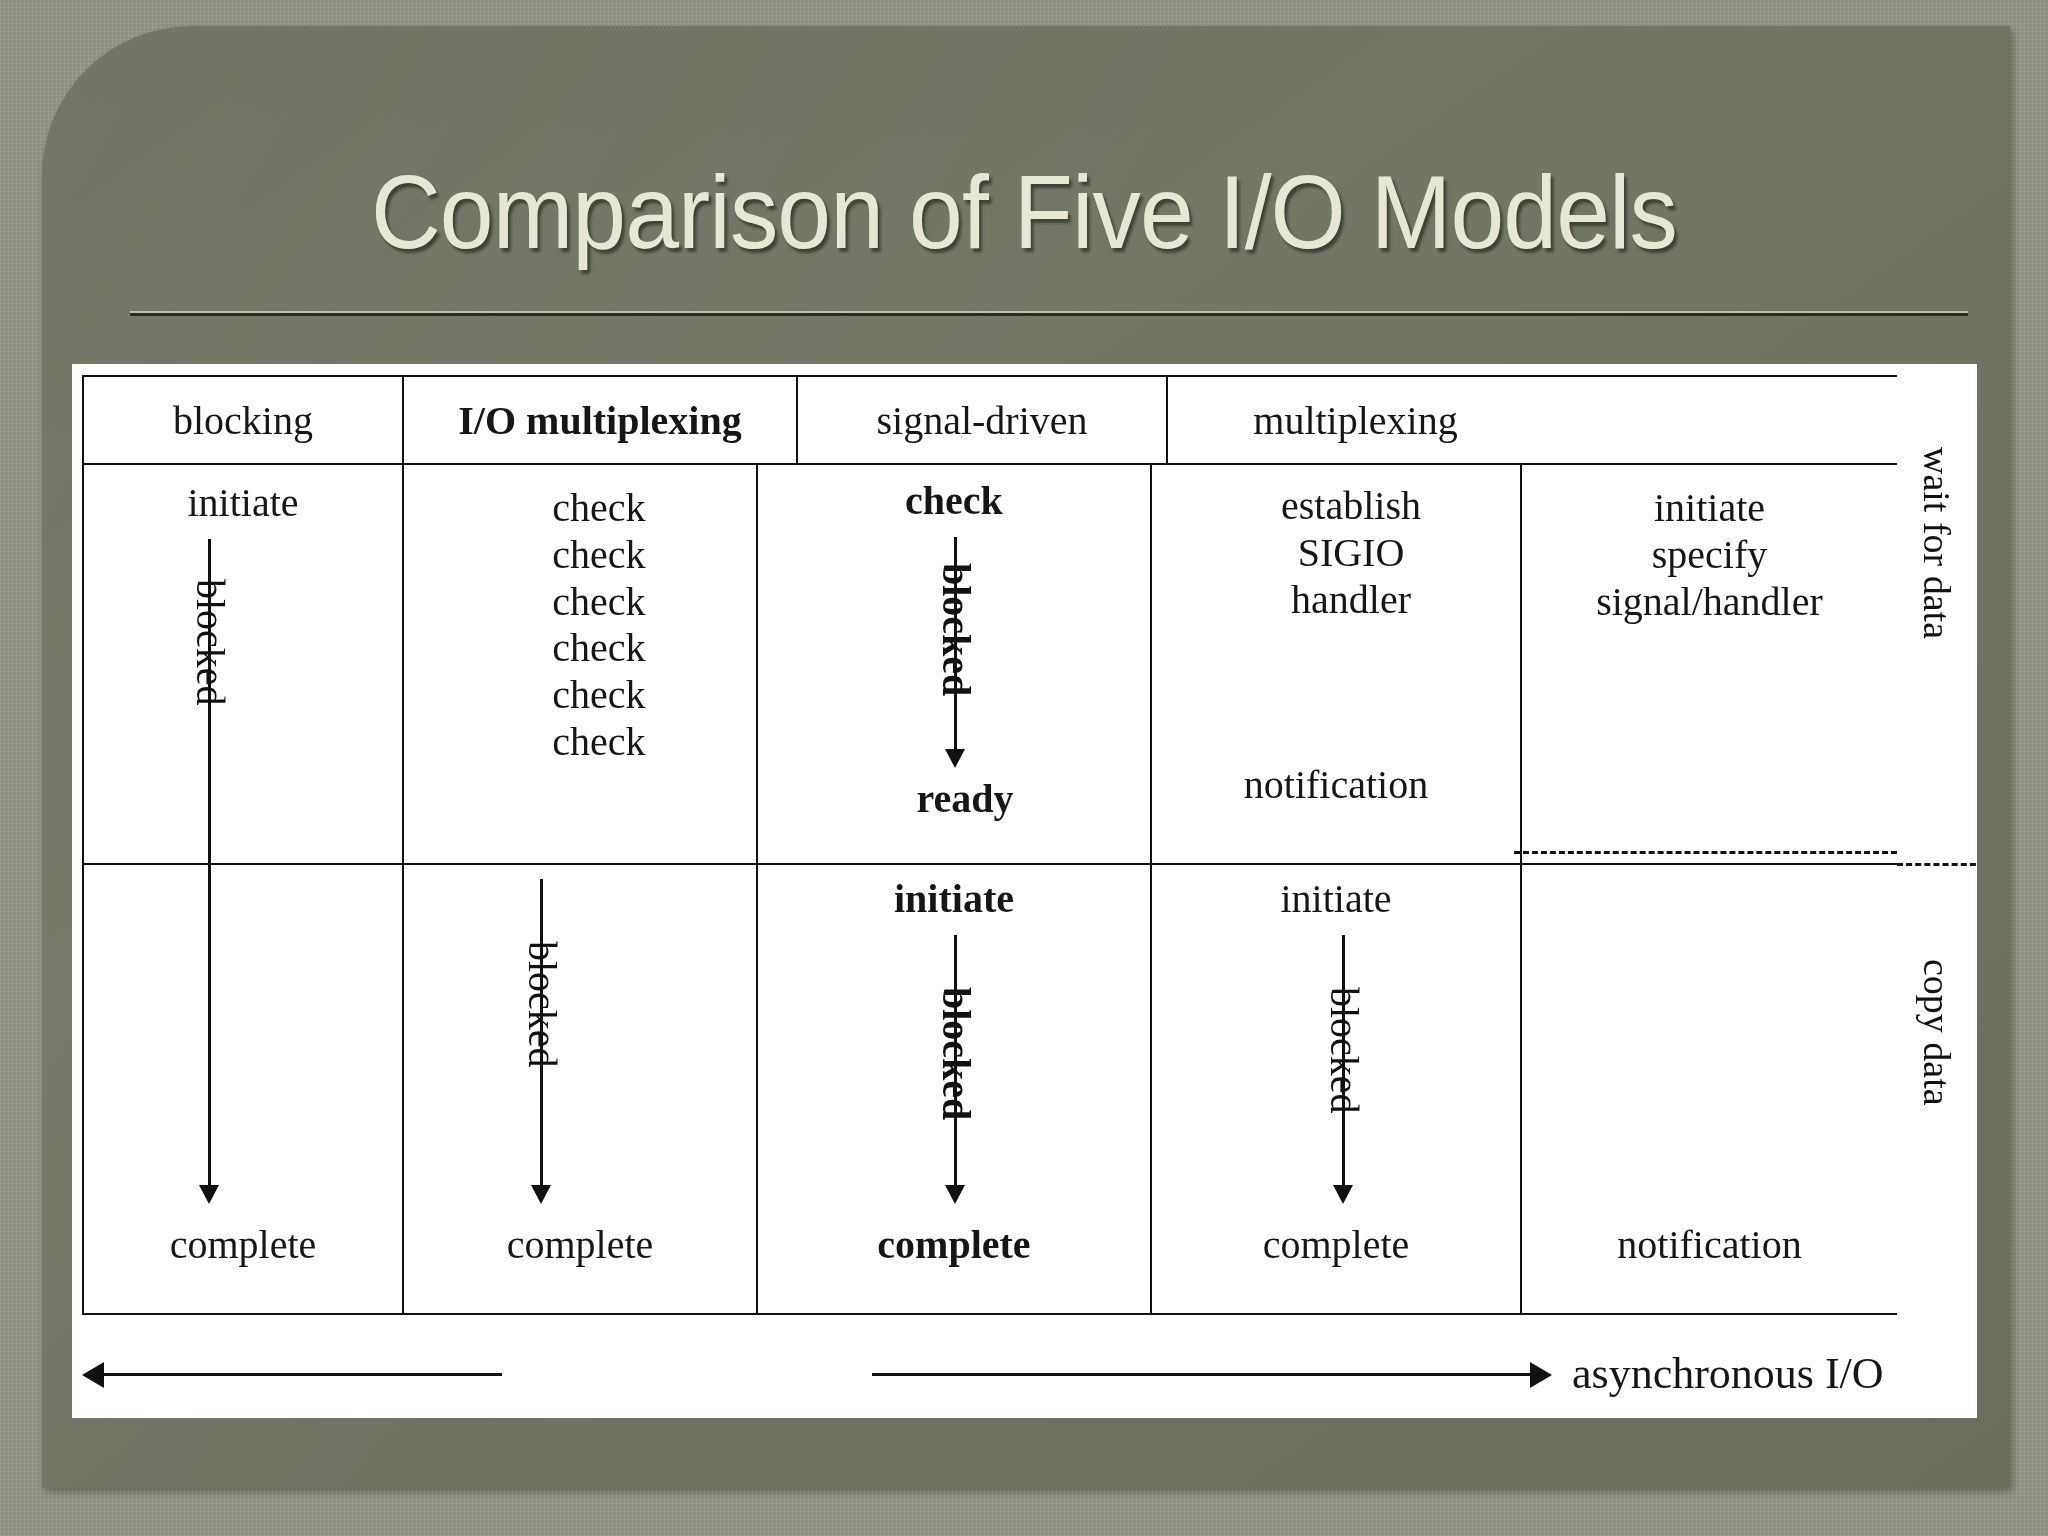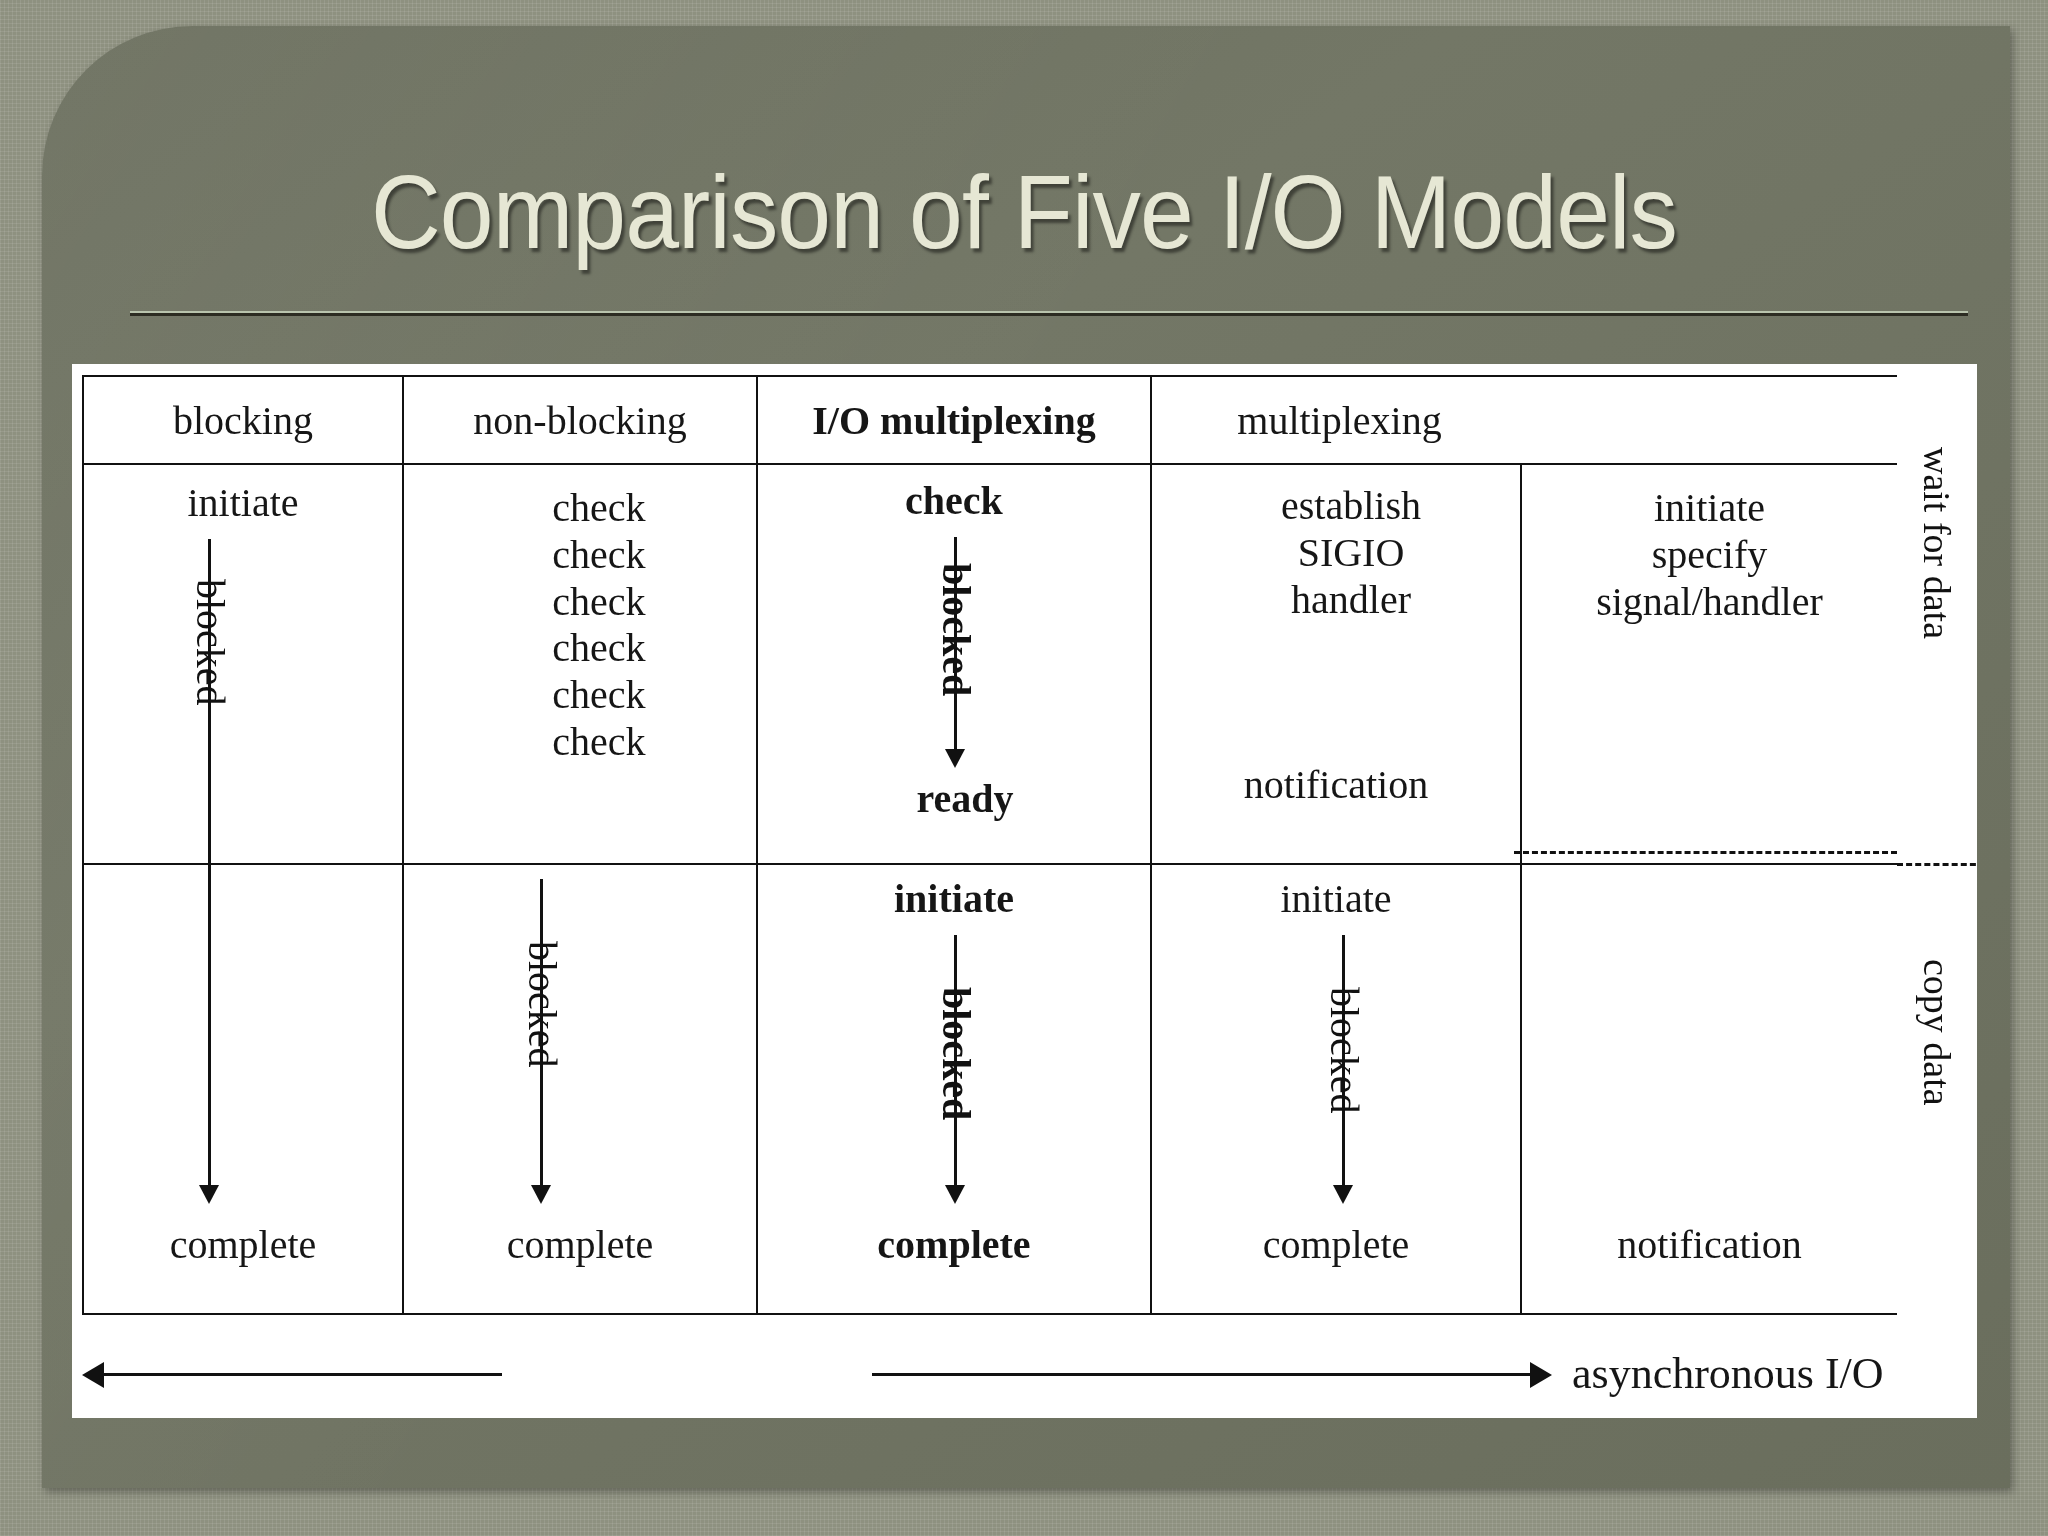--- a/index.html
+++ b/index.html
@@ -258,25 +258,25 @@
   <div id="title-divider"></div>
 
   <div id="content-card">
 
     <div id="io-table">
 
       <div id="header-row" class="tbl-row">
         <div class="tbl-cell col-1">
           <div class="head-label">blocking</div>
         </div>
-        <div class="tbl-cell col-2">
-          <div class="head-label">non-blocking</div>
-        </div>
         <div class="tbl-cell col-3">
           <div class="head-label">I/O multiplexing</div>
+        </div>
+        <div class="tbl-cell col-4">
+          <div class="head-label">signal-driven</div>
         </div>
         <div class="tbl-cell col-5">
           <div class="head-label">multiplexing</div>
         </div>
       </div>
 
       <div id="wait-row" class="tbl-row">
 
         <div class="tbl-cell col-1">
           <div class="cell-text centered" style="top:14px;">initiate</div>

